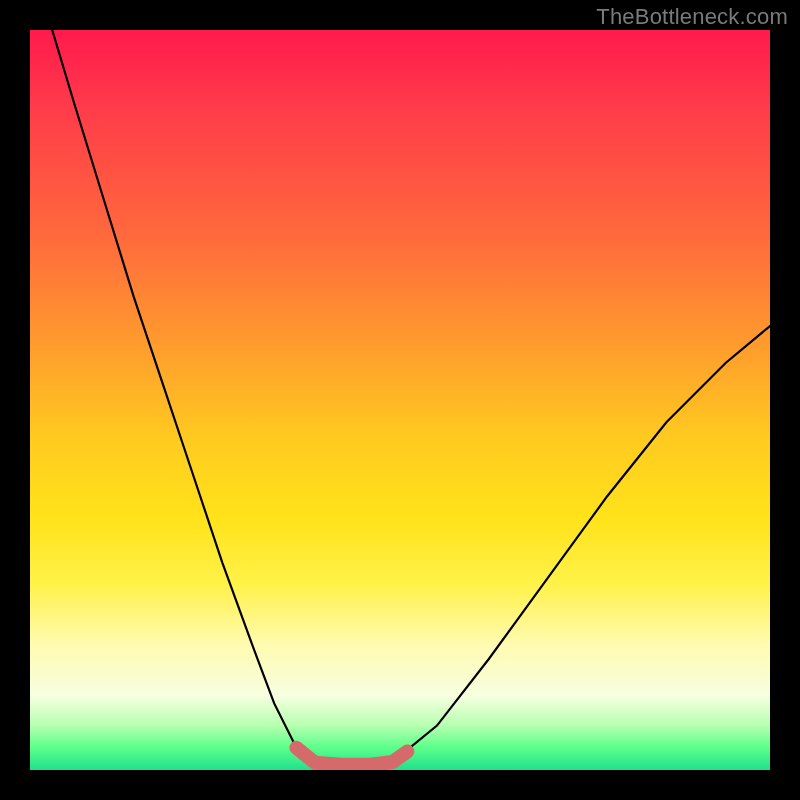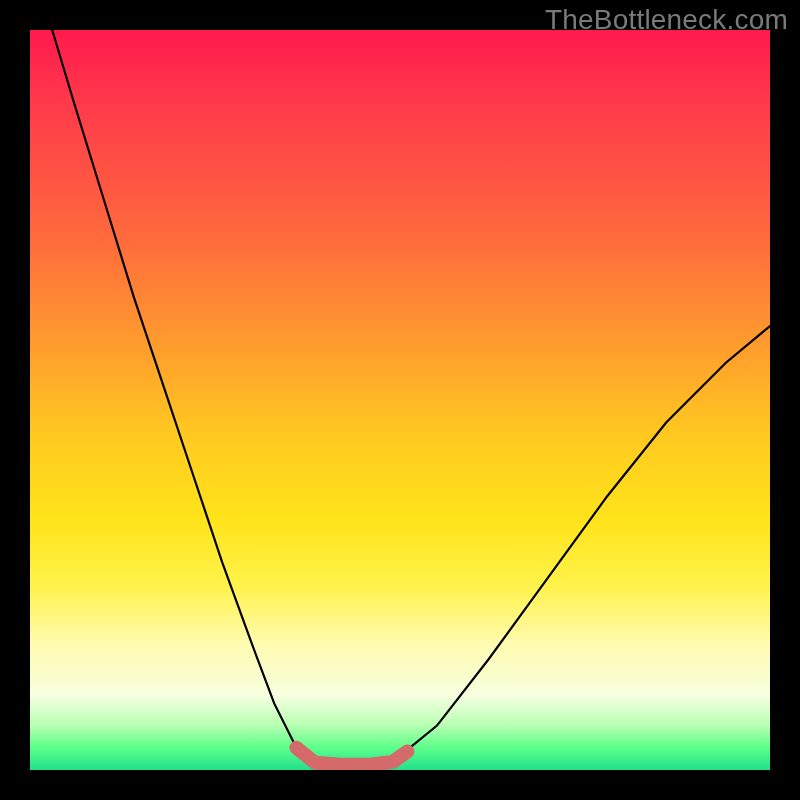--- a/index.html
+++ b/index.html
@@ -40,21 +40,21 @@
       #b6ffb0 94%,
       #5cff8a 97%,
       #21e08c 100%
     );
   }
   .watermark {
     position: absolute;
     top: 4px;
     right: 12px;
     color: #7a7a7a;
-    font-size: 28px;
+    font-size: 22px;
     letter-spacing: 0.2px;
     font-weight: 400;
     user-select: none;
     margin-left: 20px;
   }
   svg.curve {
     position: absolute;
     top: 0;
     left: 0;
     width: 740px;

